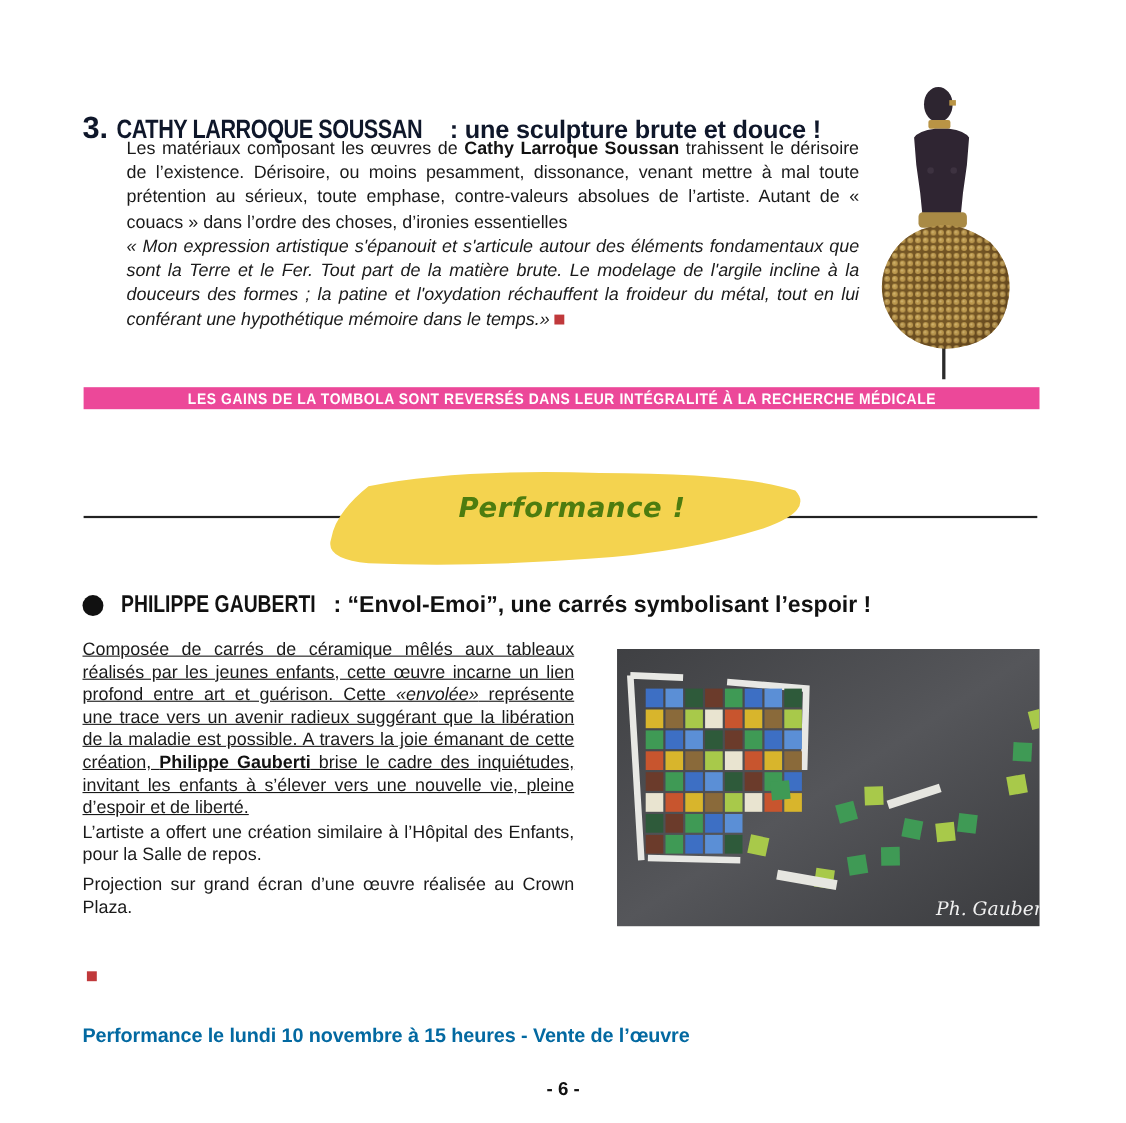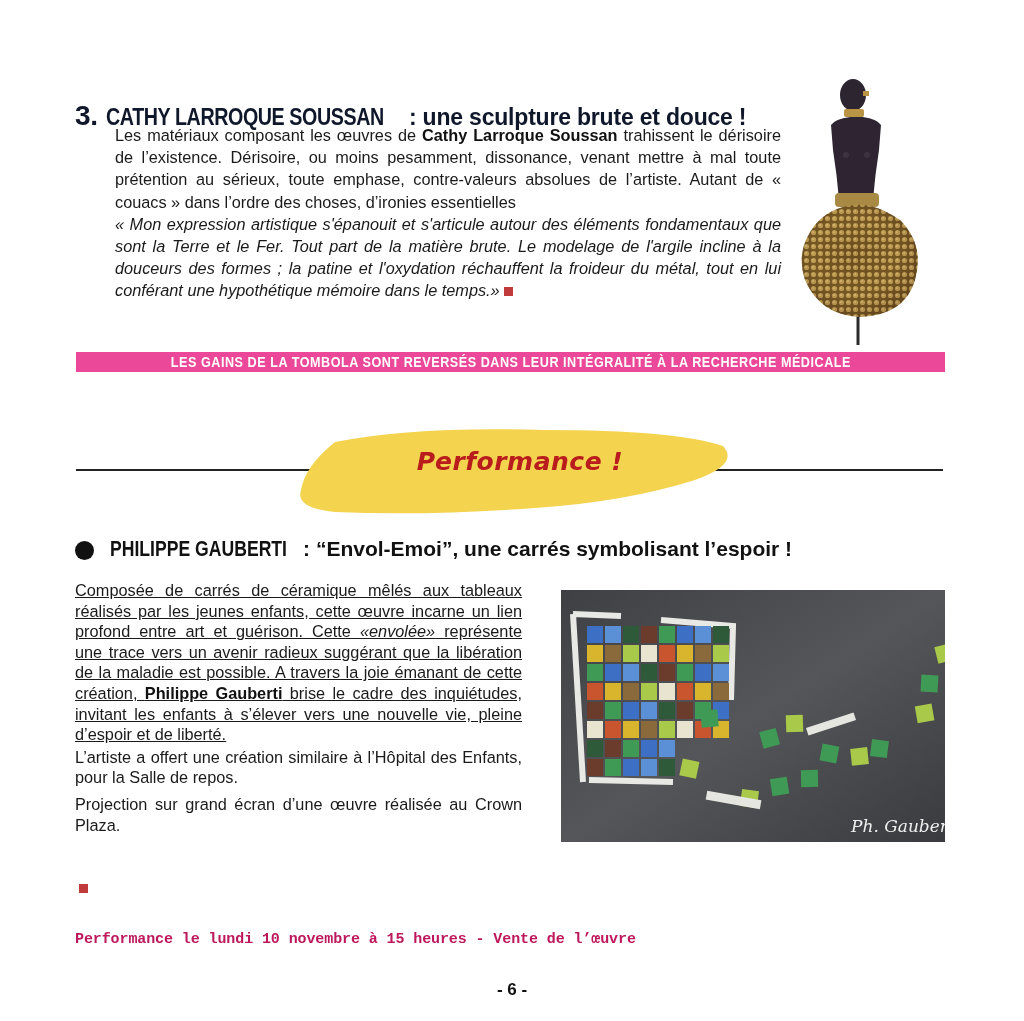--- a/index.html
+++ b/index.html
@@ -22,37 +22,37 @@
   
   #banner { left:76px; top:352px; width:869px; height:20px; background:#ec4899; color:#fff;
             font-size:14px; font-weight:bold; text-align:center; line-height:20px; letter-spacing:0.6px; }
   #banner span { display:inline-block; transform:scaleX(0.9); }
 
   
   #perf-line-left { left:76px; top:469px; width:240px; height:2px; background:#222; }
   #perf-line-right { left:705px; top:469px; width:238px; height:2px; background:#222; }
   #perf-blob { left:295px; top:424px; width:440px; height:95px; }
   #perf-label { left:405px; top:447px; width:230px; text-align:center; font-family:"DejaVu Sans", sans-serif;
-                font-size:25px; font-weight:bold; color:#b91c1c; font-style:italic; letter-spacing:0.5px; }
+                font-size:25px; font-weight:bold; color:#4d7c0f; font-style:italic; letter-spacing:0.5px; }
 
   
   #pg-bullet { left:75px; top:541px; width:19px; height:19px; border-radius:50%; background:#111; }
   #pg-title { left:110px; top:536px; white-space:nowrap; font-size:21px; font-weight:bold; color:#111; }
   #pg-title .name { display:inline-block; transform:scaleX(0.8); transform-origin:left; margin-right:-34px; font-size:22px; }
 
   #pg-body { left:75px; top:580px; width:447px; font-size:16.3px; line-height:20.6px; text-align:justify; }
   #pg-body p { margin:0 0 6px 0; }
   #pg-body p.first { margin:0 0 2px 0;text-decoration:underline; }
   #pg-body i { font-style:italic; }
   #pg-body b { font-weight:bold; color:#111; }
 
   #pg-photo { left:561px; top:590px; width:384px; height:252px; background:#4a4b4e; overflow:hidden; }
 
   #pg-final { left:75px; top:877px; width:860px; font-size:16.3px; line-height:21px; }
-  #pg-note { left:75px; top:931px; font-size:15px; font-weight:bold; color:#be185d; letter-spacing:-0.1px;font-family:Liberation Mono, monospace; }
+  #pg-note { left:75px; top:931px; font-size:18px; font-weight:bold; color:#0369a1; letter-spacing:-0.1px; }
 
   #page-num { left:492px; top:980px; width:40px; text-align:center; font-size:17px; font-weight:bold; color:#111; }
 </style>
 </head>
 <body>
 
 <div id="s3-title" class="abs">
   <span class="num">3.</span><span class="name">CATHY LARROQUE SOUSSAN</span><span> : </span><span>une sculpture brute et douce !</span>
 </div>
 

